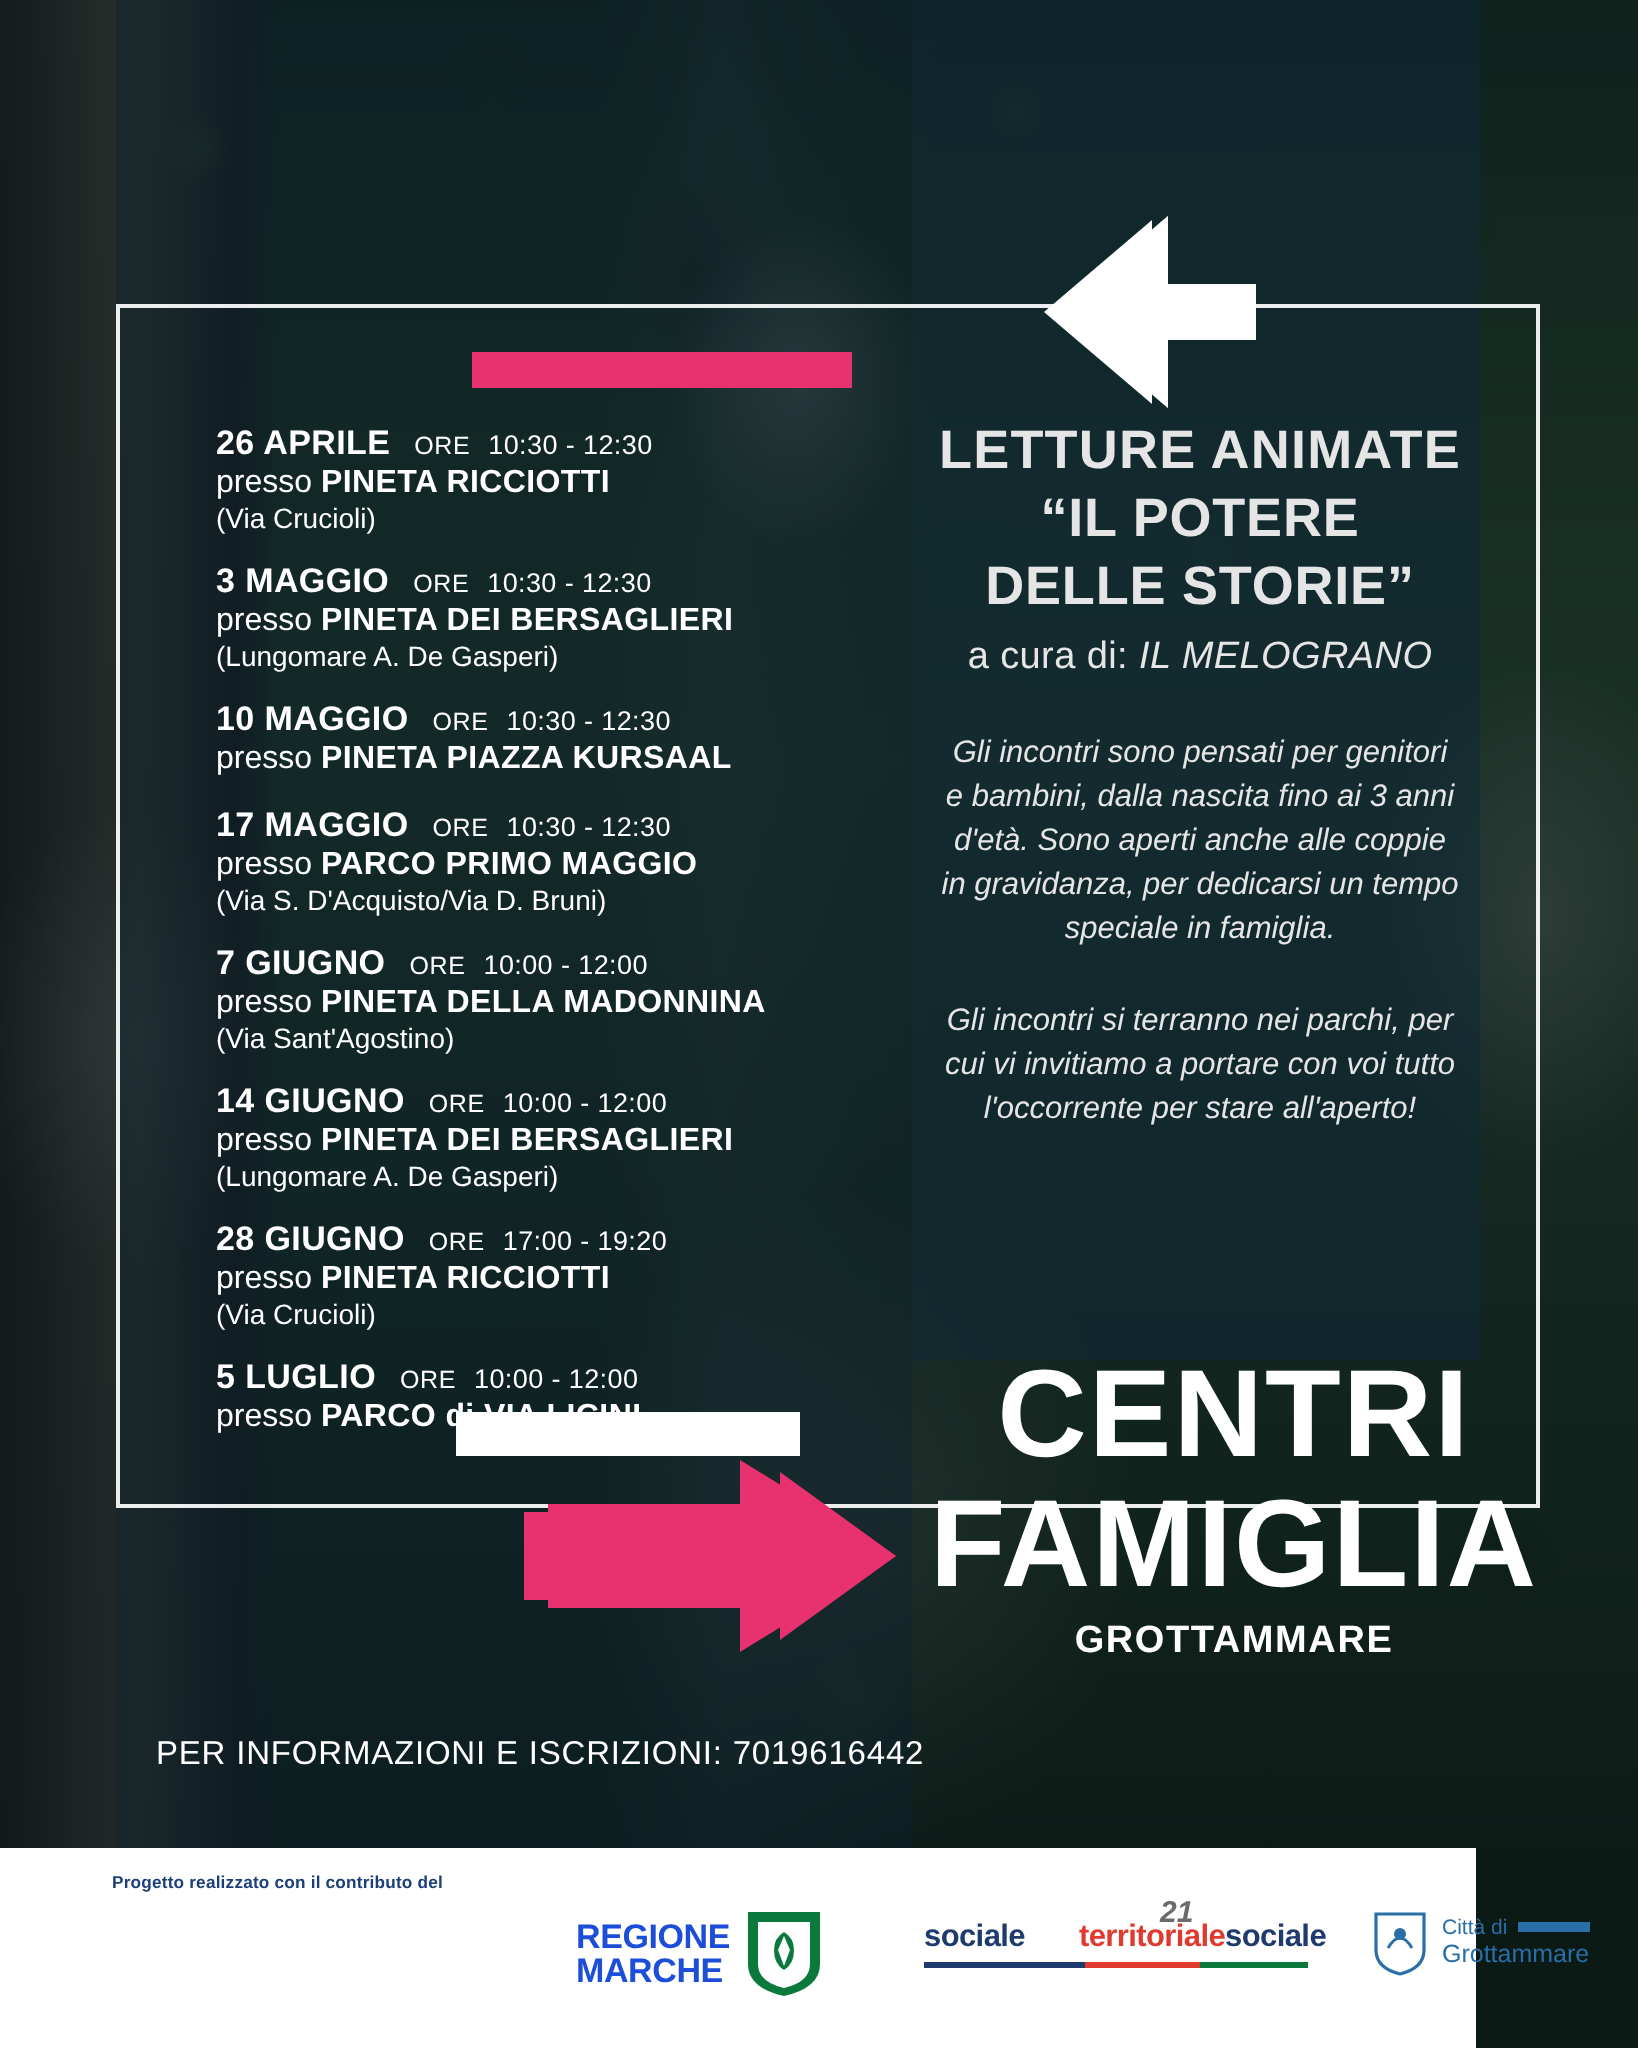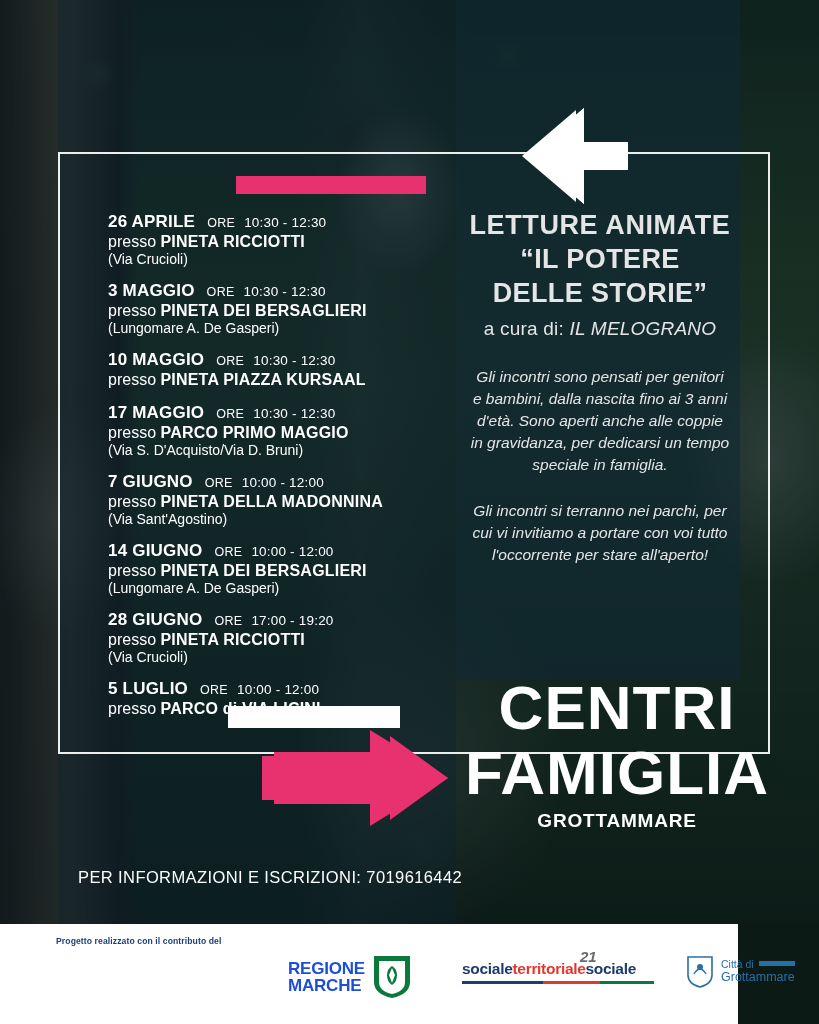--- a/index.html
+++ b/index.html
@@ -293,21 +293,21 @@
   }
 
   
   .ambito {
     position: absolute;
     left: 462px; top: 36px;
     width: 200px;
   }
   .ambito-line1 { display: flex; align-items: baseline; }
   .amb-a { font-size: 15.5px; font-weight: bold; color: #1f3b6e; letter-spacing: -0.3px; }
-  .amb-t { font-size: 15.5px; font-weight: bold; color: #e03a2f; letter-spacing: -0.3px; }
+  .amb-t { font-size: 15.5px; font-weight: bold; color: #e03a2f; letter-spacing: -0.3px; padding-left: 27px; }
   .amb-s { font-size: 15.5px; font-weight: bold; color: #1f3b6e; letter-spacing: -0.3px; }
   .amb-num {
     position: absolute; left: 118px; top: -12px;
     font-size: 15px; font-weight: bold; color: #6b6b6b;
     font-style: italic;
   }
   .ambito-rule {
     margin-top: 3px; height: 3px; width: 192px;
     background: linear-gradient(90deg, #1f3b6e 0 42%, #e03a2f 42% 72%, #0a7a3c 72% 100%);
   }

